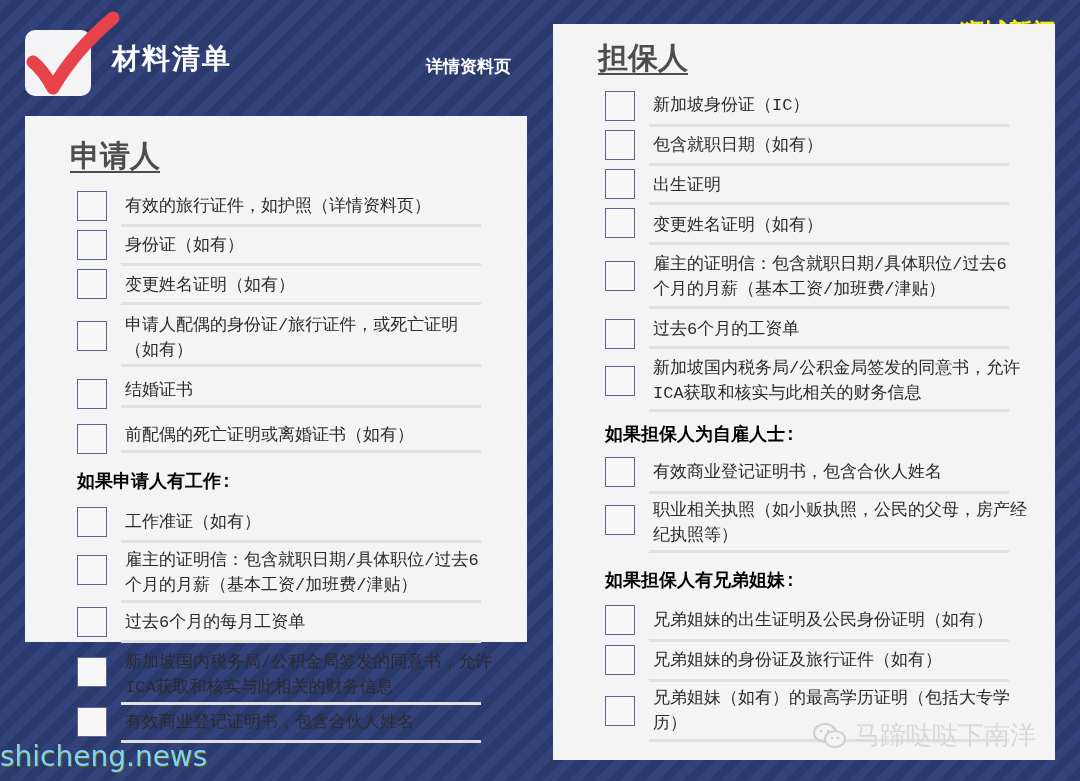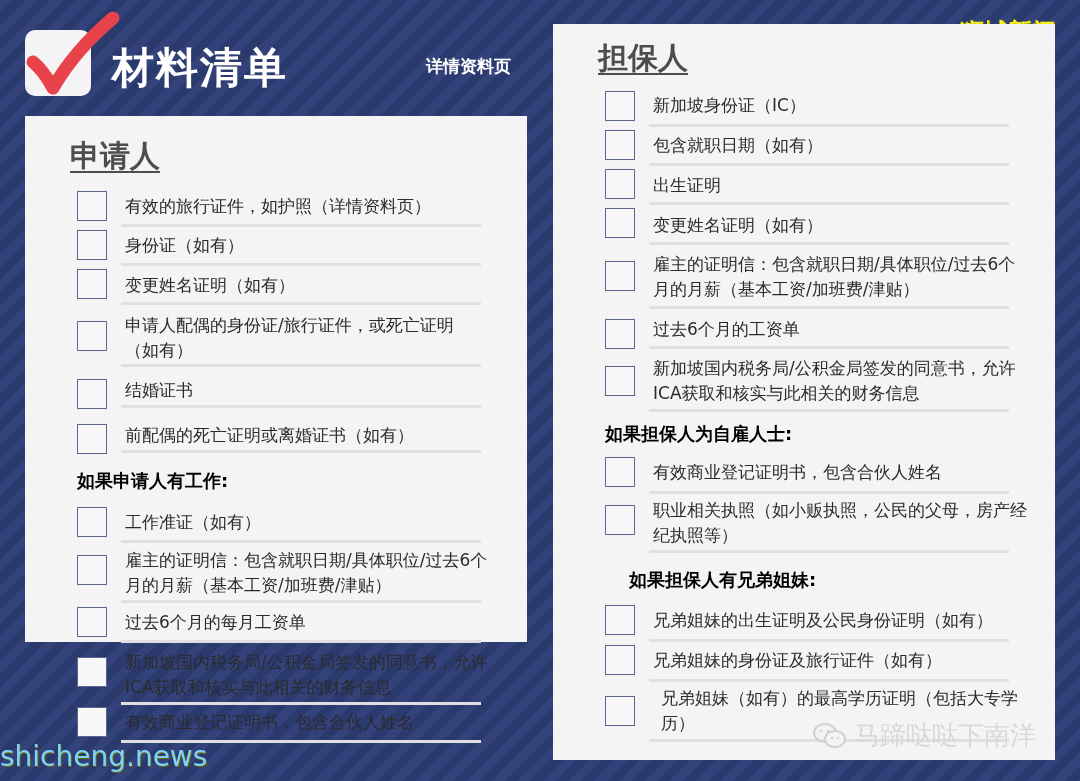--- a/index.html
+++ b/index.html
@@ -9,40 +9,40 @@
     background-color:#2f3e72;
     background-image: repeating-linear-gradient(135deg, #33427a 0px, #33427a 9px, #2b3a6c 9px, #2b3a6c 18px);
   }
   .logo {
     position:absolute; left:25px; top:30px; width:66px; height:66px;
     background:#f4f4f6; border-radius:10px;
   }
   .logo svg { position:absolute; left:0; top:-20px; }
   .main-title {
     position:absolute; left:112px; top:40px; color:#ffffff;
-    font-size:42px; font-weight:bold; letter-spacing:2px;
+    font-size:28px; font-weight:bold; letter-spacing:2px;
   }
   .sub-title {
     position:absolute; left:426px; top:55px; color:#ffffff;
     font-size:17px; font-weight:bold;
   }
   .watermark-top {
     position:absolute; left:960px; top:16px; color:#f5f014;
     font-size:24px; font-weight:bold; text-shadow:1px 1px 0 #6a6a00;
   }
   .watermark-bottom {
     position:absolute; left:0px; top:740px; color:#7dd3fc;
     font-size:28px; text-shadow:1px 1px 0 #6a6a00;
   }
   .wechat {
     position:absolute; left:812px; top:718px; color:#d8d8dc;
     font-size:26px; display:flex; align-items:center; gap:6px;
   }
   .panel {
-    position:absolute; background:#f4f4f5; box-sizing:border-box;
+    position:absolute; background:#f4f4f5; box-sizing:border-box;font-family:Liberation Mono, monospace;
   }
   .panel.left { left:25px; top:116px; width:502px; height:526px; }
   .panel.right { left:553px; top:24px; width:502px; height:736px; }
   .sec-title {
     position:absolute; font-size:30px; font-weight:bold; color:#4d4d4f;
     text-decoration:underline; text-underline-offset:5px; text-decoration-thickness:2px;
   }
   .sub-head {
     position:absolute; font-size:18px; font-weight:bold; color:#000000;
   }
@@ -153,32 +153,32 @@
   <div class="sub-head" style="left:52px;top:398px;">如果担保人为自雇人士:</div>
 
   <div class="cb" style="position:absolute;left:52px;top:433px;"></div>
   <div class="txt" style="left:100px;top:436px;">有效商业登记证明书，包含合伙人姓名</div>
   <div class="rule" style="left:96px;top:467px;width:360px;"></div>
 
   <div class="cb" style="position:absolute;left:52px;top:481px;"></div>
   <div class="txt" style="left:100px;top:474px;width:375px;">职业相关执照（如小贩执照，公民的父母，房产经纪执照等）</div>
   <div class="rule" style="left:96px;top:526px;width:360px;"></div>
 
-  <div class="sub-head" style="left:52px;top:544px;margin-left:24px;">如果担保人有兄弟姐妹:</div>
+  <div class="sub-head" style="left:52px;top:544px;">如果担保人有兄弟姐妹:</div>
 
   <div class="cb" style="position:absolute;left:52px;top:581px;"></div>
   <div class="txt" style="left:100px;top:584px;">兄弟姐妹的出生证明及公民身份证明（如有）</div>
   <div class="rule" style="left:96px;top:615px;width:360px;"></div>
 
   <div class="cb" style="position:absolute;left:52px;top:621px;"></div>
   <div class="txt" style="left:100px;top:624px;">兄弟姐妹的身份证及旅行证件（如有）</div>
   <div class="rule" style="left:96px;top:655px;width:360px;"></div>
 
   <div class="cb" style="position:absolute;left:52px;top:672px;"></div>
-  <div class="txt" style="left:108px;top:662px;width:375px;">兄弟姐妹（如有）的最高学历证明（包括大专学历）</div>
+  <div class="txt" style="left:100px;top:662px;width:375px;">兄弟姐妹（如有）的最高学历证明（包括大专学历）</div>
   <div class="rule" style="left:96px;top:715px;width:360px;"></div>
 </div>
 
 <div class="wechat">
   <svg width="36" height="28" viewBox="0 0 36 28">
     <ellipse cx="13" cy="11" rx="11" ry="9" fill="none" stroke="#d0d0d4" stroke-width="2"></ellipse>
     <ellipse cx="23" cy="17" rx="10" ry="8" fill="#f4f4f5" stroke="#d0d0d4" stroke-width="2"></ellipse>
     <circle cx="9" cy="9" r="1.3" fill="#d0d0d4"></circle>
       <circle cx="16" cy="9" r="1.3" fill="#d0d0d4"></circle>
     <circle cx="20" cy="16" r="1.2" fill="#d0d0d4"></circle>

